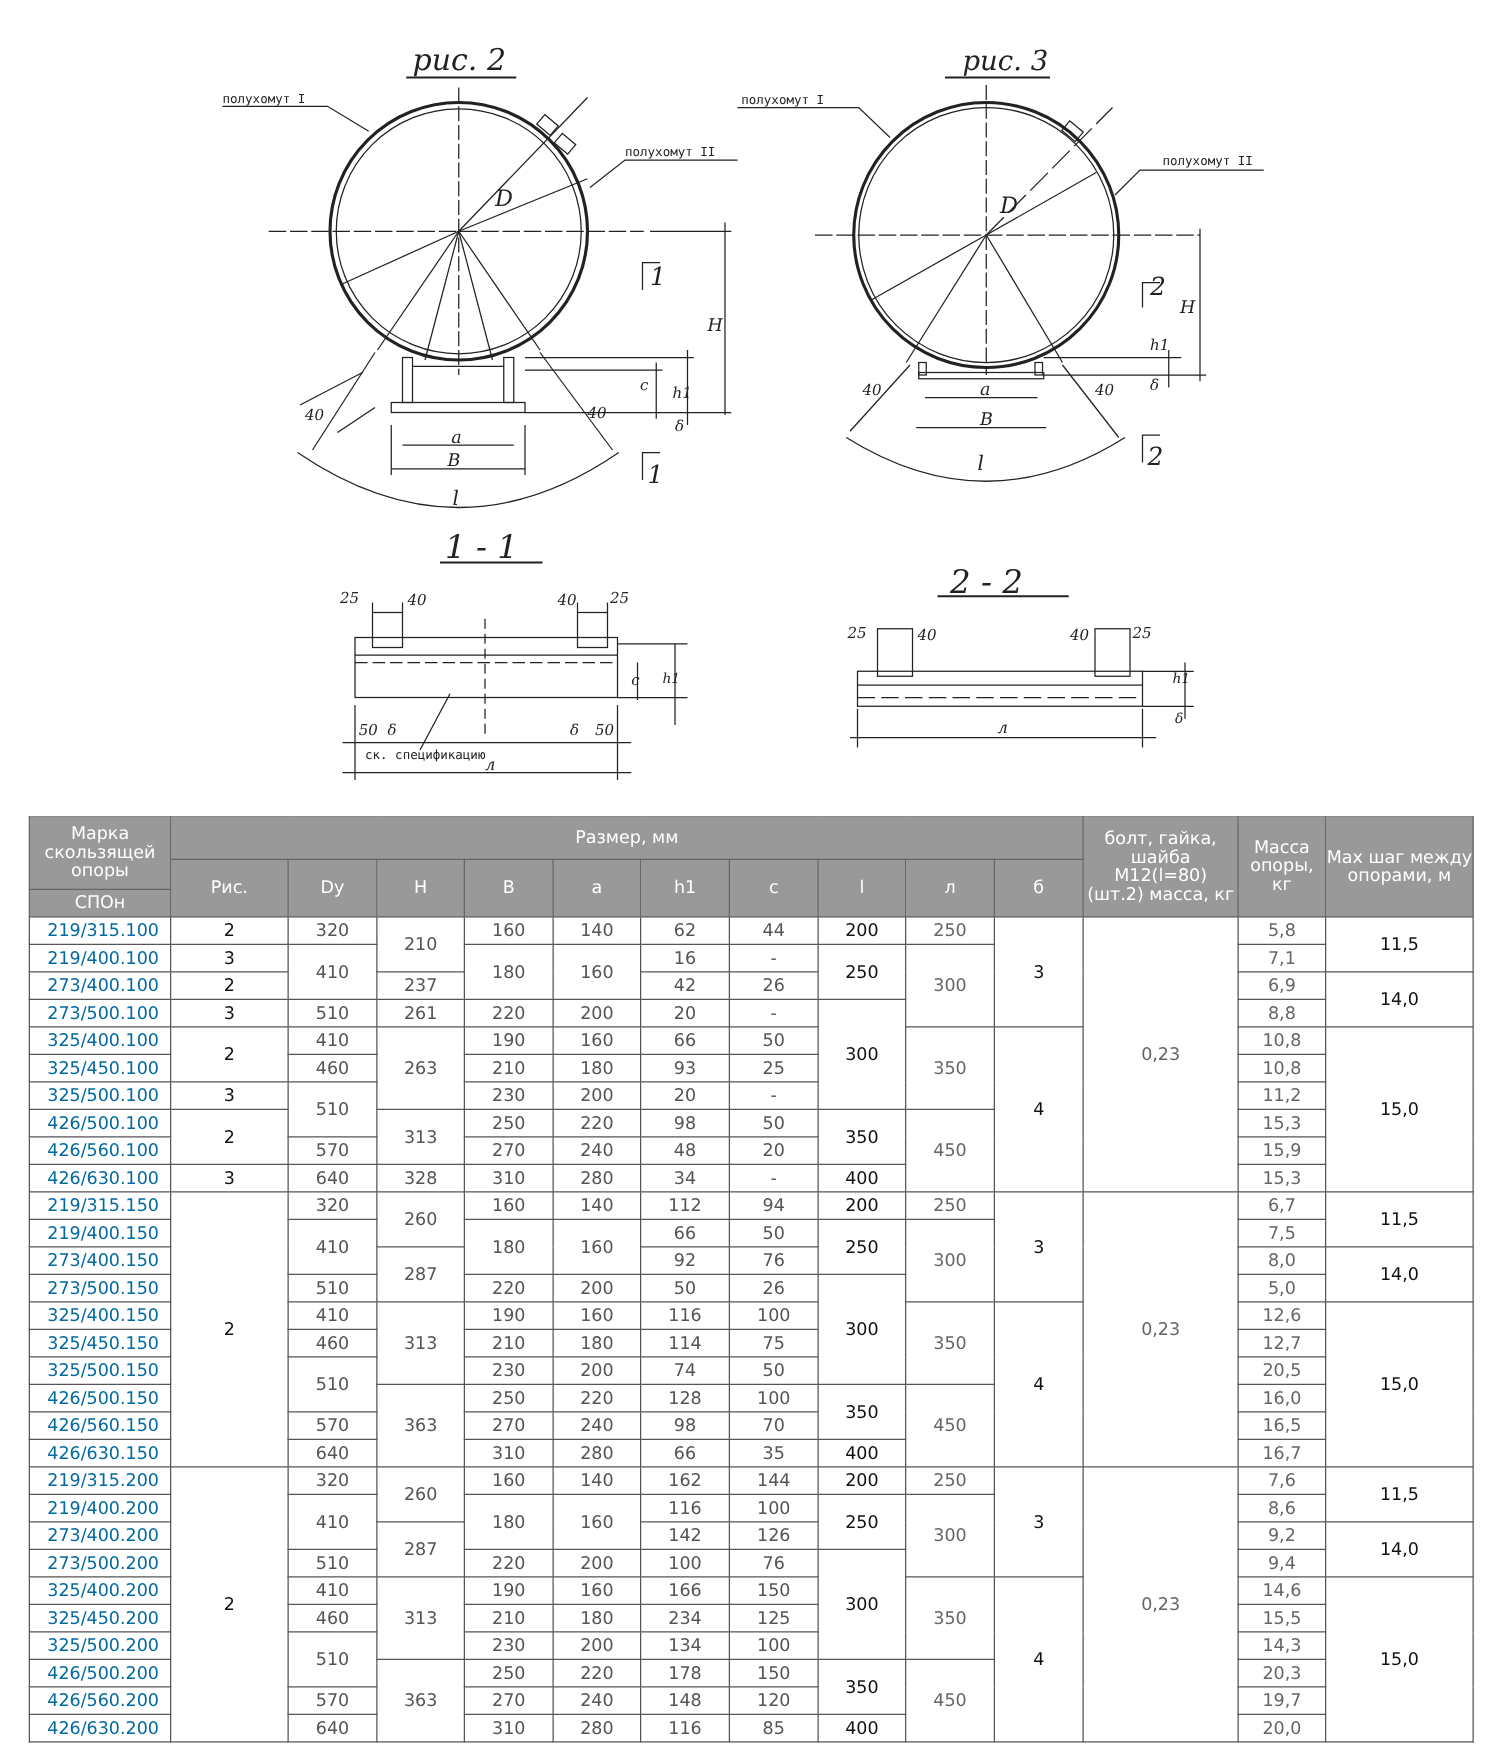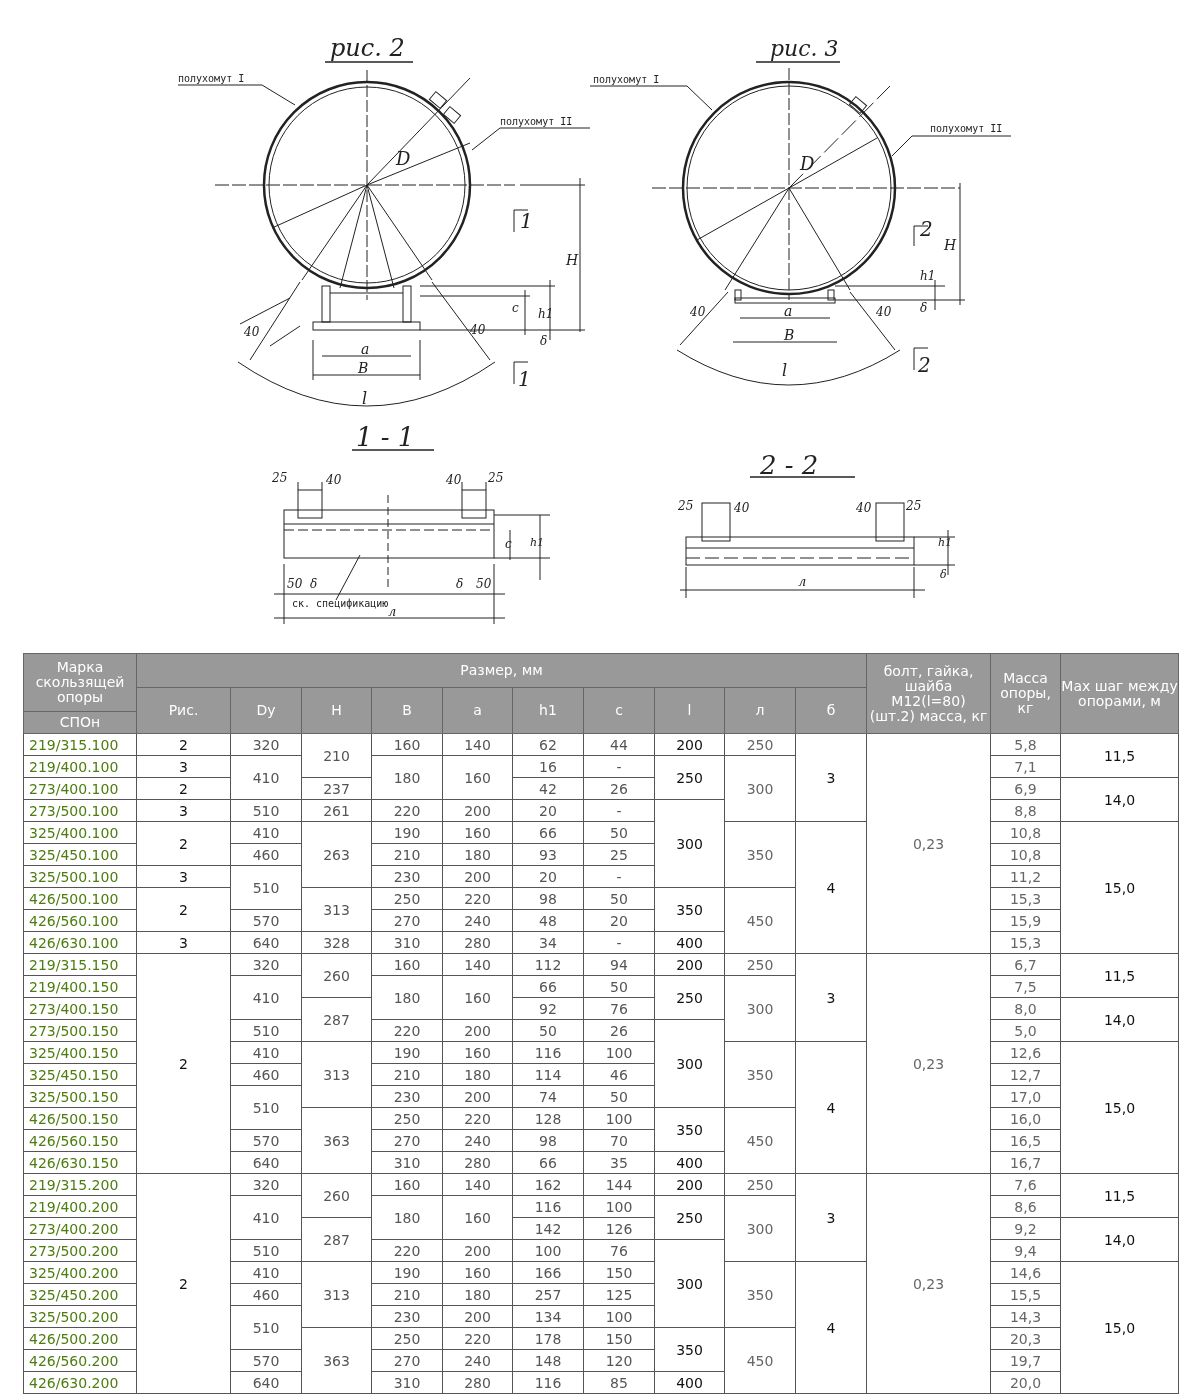--- a/index.html
+++ b/index.html
@@ -5,21 +5,21 @@
   * { box-sizing: border-box; }
   html, body { margin: 0; padding: 0; background: #ffffff; }
   body { width: 1200px; height: 1400px; position: relative; overflow: hidden; font-family: "DejaVu Sans", sans-serif; }
   .drawings { position: absolute; left: 0; top: 0; width: 1047px; height: 645px; }
   .drawings svg { position: absolute; left: 0; top: 0; }
   .drw-text { font-family: "DejaVu Sans Mono", monospace; fill: #222; }
   .hand { font-family: "DejaVu Serif", serif; fill: #222; font-style: italic; }
   table.spec { position: absolute; left: 23px; top: 653px; border-collapse: collapse; table-layout: fixed; font-family: "DejaVu Sans", sans-serif; font-size: 14px; color: #555; }
   table.spec th { background: #999999; color: #ffffff; font-weight: normal; border: 1px solid #666; text-align: center; vertical-align: middle; line-height: 15px; padding: 0; }
   table.spec td { border: 1px solid #555; text-align: center; vertical-align: middle; height: 22px; padding: 0; background: #fff; }
-  table.spec td.mark { text-align: left; padding-left: 5px; color: #4d7c0f; }
+  table.spec td.mark { text-align: center; padding-left: 5px; color: #0369a1; }
   table.spec td.dark { color: #111; }
   table.spec td.mid { color: #666; }
 </style>
 </head>
 <body>
 
 <div class="drawings">
 <svg width="1200" height="645" viewBox="0 0 1200 645">
   <g stroke="#222" fill="none" stroke-width="1">
 
@@ -409,31 +409,31 @@
         <td rowspan="6" class="dark">4</td>
         <td class="mid">12,6</td>
         <td rowspan="6" class="dark">15,0</td>
       </tr>
       <tr>
         <td class="mark">325/450.150</td>
         <td>460</td>
         <td>210</td>
         <td>180</td>
         <td>114</td>
-        <td>46</td>
+        <td>75</td>
         <td class="mid">12,7</td>
       </tr>
       <tr>
         <td class="mark">325/500.150</td>
         <td rowspan="2">510</td>
         <td>230</td>
         <td>200</td>
         <td>74</td>
         <td>50</td>
-        <td class="mid">17,0</td>
+        <td class="mid">20,5</td>
       </tr>
       <tr>
         <td class="mark">426/500.150</td>
         <td rowspan="3">363</td>
         <td>250</td>
         <td>220</td>
         <td>128</td>
         <td>100</td>
         <td rowspan="2" class="dark">350</td>
         <td rowspan="3" class="mid">450</td>
@@ -514,21 +514,21 @@
         <td rowspan="3" class="mid">350</td>
         <td rowspan="6" class="dark">4</td>
         <td class="mid">14,6</td>
         <td rowspan="6" class="dark">15,0</td>
       </tr>
       <tr>
         <td class="mark">325/450.200</td>
         <td>460</td>
         <td>210</td>
         <td>180</td>
-        <td>257</td>
+        <td>234</td>
         <td>125</td>
         <td class="mid">15,5</td>
       </tr>
       <tr>
         <td class="mark">325/500.200</td>
         <td rowspan="2">510</td>
         <td>230</td>
         <td>200</td>
         <td>134</td>
         <td>100</td>

